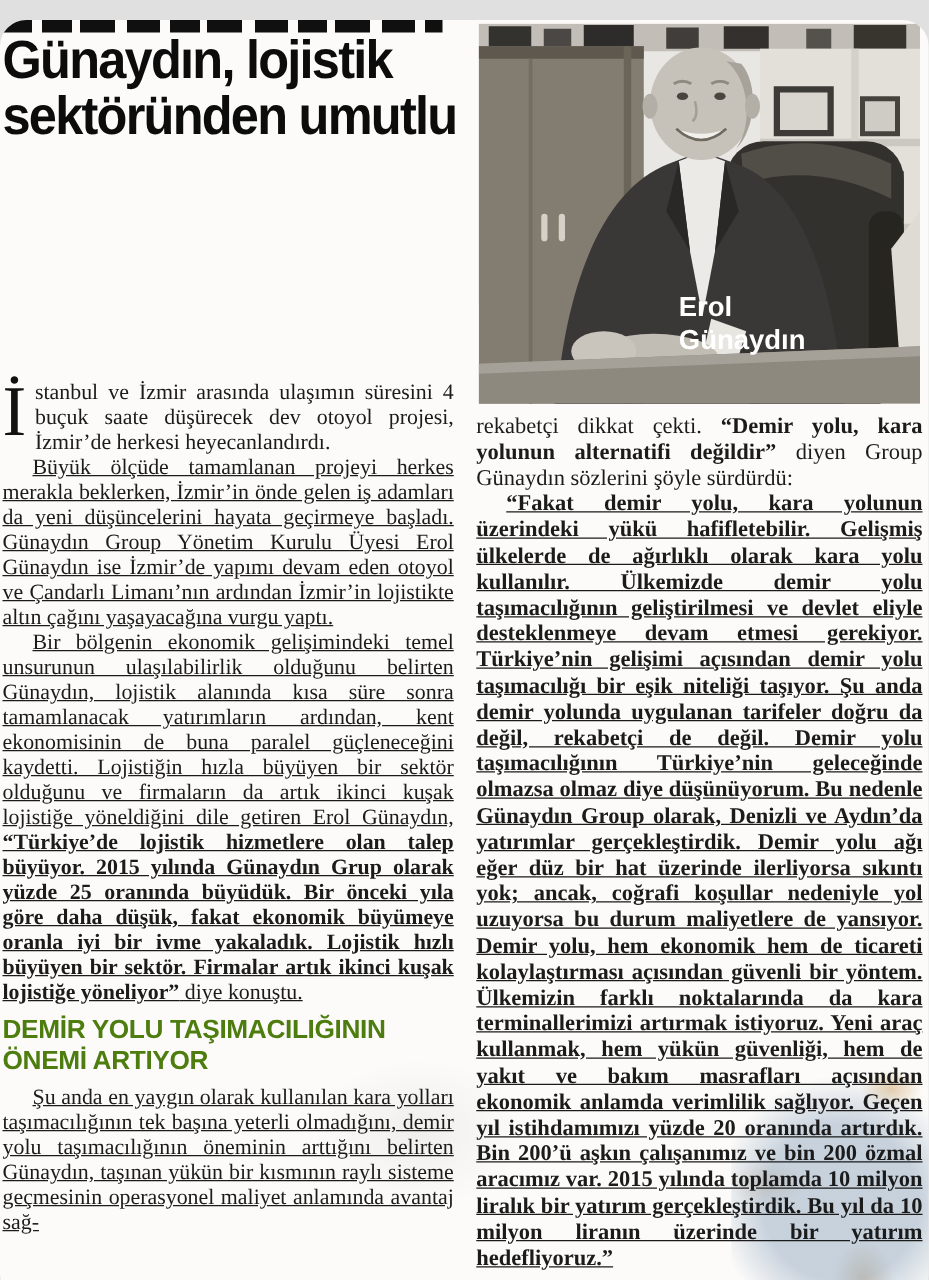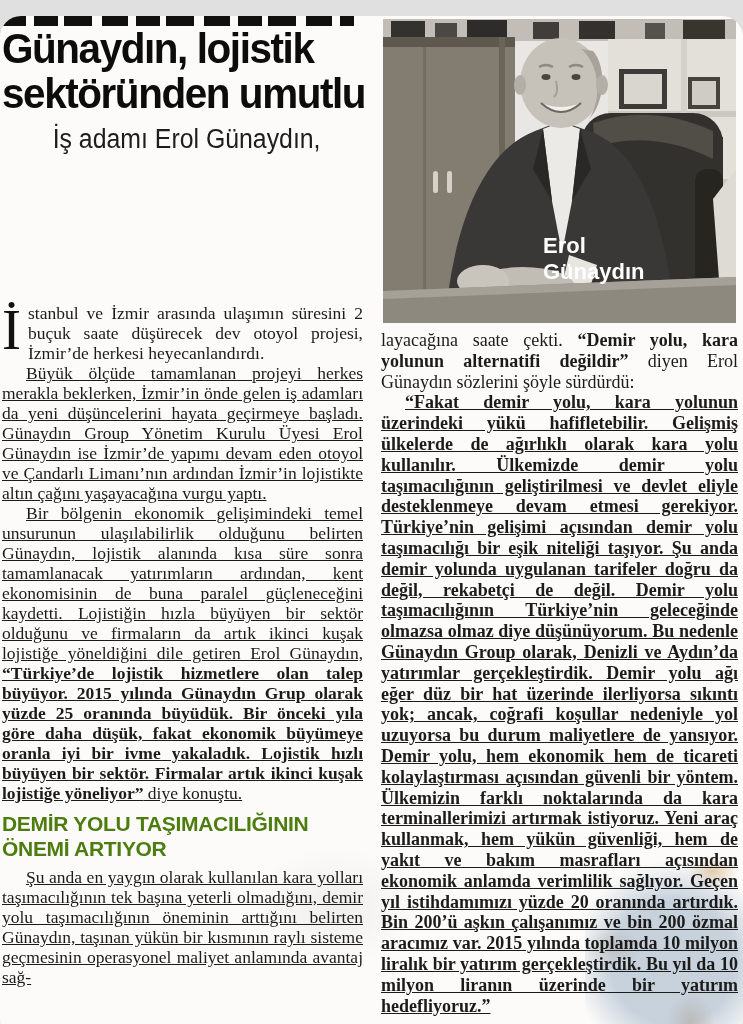--- a/index.html
+++ b/index.html
@@ -69,21 +69,20 @@
 </head>
 <body>
 
 <div class="page">
 
   <div class="crop-strip"></div>
 
   <h1 class="headline"><span class="hl-line">Günaydın, lojistik</span><br><span class="hl-line">sektöründen umutlu</span></h1>
 
   <div class="standfirst">
-    <div><span class="sf-line">İş adamı Erol Günaydın,</span></div>
   </div>
 
   <figure class="photo">
     <svg width="353" height="304" viewBox="0 0 353 304" xmlns="http://www.w3.org/2000/svg">
 
       <rect x="0" y="0" width="353" height="304" fill="#e9e7e3"></rect>
 
       <rect x="0" y="0" width="353" height="22" fill="#c2beb7"></rect>
       <rect x="8" y="2" width="34" height="18" fill="#34322f"></rect>
       <rect x="52" y="4" width="22" height="16" fill="#4a4744"></rect>
@@ -158,25 +157,25 @@
 
       <text x="160" y="234" font-family="Liberation Sans, sans-serif" font-size="22" font-weight="bold" fill="#ffffff">Erol</text>
       <text x="160" y="260" font-family="Liberation Sans, sans-serif" font-size="22" font-weight="bold" fill="#ffffff">Günaydın</text>
     </svg>
   </figure>
 
   <div class="watermark-gray"></div>
   <div class="watermark-globe"></div>
 
   <div class="col col-left">
-    <p class="body"><span class="dropcap">İ</span><span><span>stanbul ve İzmir arasında ulaşımın süresini 2 buçuk saate düşürecek dev otoyol projesi, İzmir’de herkesi heyecanlandırdı.</span></span></p>
+    <p class="body"><span class="dropcap">İ</span><span><span>stanbul ve İzmir arasında ulaşımın süresini 4 buçuk saate düşürecek dev otoyol projesi, İzmir’de herkesi heyecanlandırdı.</span></span></p>
     <p class="body indent"><span>Büyük ölçüde tamamlanan projeyi herkes merakla beklerken, İzmir’in önde gelen iş adamları da yeni düşüncelerini hayata geçirmeye başladı. Günaydın Group Yönetim Kurulu Üyesi Erol Günaydın ise İzmir’de yapımı devam eden otoyol ve Çandarlı Limanı’nın ardından İzmir’in lojistikte altın çağını yaşayacağına vurgu yaptı.</span></p>
     <p class="body indent"><span>Bir bölgenin ekonomik gelişimindeki temel unsurunun ulaşılabilirlik olduğunu belirten Günaydın, lojistik alanında kısa süre sonra tamamlanacak yatırımların ardından, kent ekonomisinin de buna paralel güçleneceğini kaydetti. Lojistiğin hızla büyüyen bir sektör olduğunu ve firmaların da artık ikinci kuşak lojistiğe yöneldiğini dile getiren Erol Günaydın, </span><span class="b">“Türkiye’de lojistik hizmetlere olan talep büyüyor. 2015 yılında Günaydın Grup olarak yüzde 25 oranında büyüdük. Bir önceki yıla göre daha düşük, fakat ekonomik büyümeye oranla iyi bir ivme yakaladık. Lojistik hızlı büyüyen bir sektör. Firmalar artık ikinci kuşak lojistiğe yöneliyor”</span><span> diye konuştu.</span></p>
     <h2 class="subhead">DEMİR YOLU TAŞIMACILIĞININ ÖNEMİ ARTIYOR</h2>
     <p class="body indent"><span>Şu anda en yaygın olarak kullanılan kara yolları taşımacılığının tek başına yeterli olmadığını, demir yolu taşımacılığının öneminin arttığını belirten Günaydın, taşınan yükün bir kısmının raylı sisteme geçmesinin operasyonel maliyet anlamında avantaj sağ-</span></p>
   </div>
 
   <div class="col col-right">
-    <p class="body"><span>layacağına saate çekti. </span><span class="b">“Demir yolu, kara yolunun alternatifi değildir”</span><span> diyen Erol Günaydın sözlerini şöyle sürdürdü:</span></p>
+    <p class="body"><span>rekabetçi dikkat çekti. </span><span class="b">“Demir yolu, kara yolunun alternatifi değildir”</span><span> diyen Group Günaydın sözlerini şöyle sürdürdü:</span></p>
     <p class="body indent"><span class="b">“Fakat demir yolu, kara yolunun üzerindeki yükü hafifletebilir. Gelişmiş ülkelerde de ağırlıklı olarak kara yolu kullanılır. Ülkemizde demir yolu taşımacılığının geliştirilmesi ve devlet eliyle desteklenmeye devam etmesi gerekiyor. Türkiye’nin gelişimi açısından demir yolu taşımacılığı bir eşik niteliği taşıyor. Şu anda demir yolunda uygulanan tarifeler doğru da değil, rekabetçi de değil. Demir yolu taşımacılığının Türkiye’nin geleceğinde olmazsa olmaz diye düşünüyorum. Bu nedenle Günaydın Group olarak, Denizli ve Aydın’da yatırımlar gerçekleştirdik. Demir yolu ağı eğer düz bir hat üzerinde ilerliyorsa sıkıntı yok; ancak, coğrafi koşullar nedeniyle yol uzuyorsa bu durum maliyetlere de yansıyor. Demir yolu, hem ekonomik hem de ticareti kolaylaştırması açısından güvenli bir yöntem. Ülkemizin farklı noktalarında da kara terminallerimizi artırmak istiyoruz. Yeni araç kullanmak, hem yükün güvenliği, hem de yakıt ve bakım masrafları açısından ekonomik anlamda verimlilik sağlıyor. Geçen yıl istihdamımızı yüzde 20 oranında artırdık. Bin 200’ü aşkın çalışanımız ve bin 200 özmal aracımız var. 2015 yılında toplamda 10 milyon liralık bir yatırım gerçekleştirdik. Bu yıl da 10 milyon liranın üzerinde bir yatırım hedefliyoruz.”</span></p>
   </div>
 
 </div>
 
 </body></html>

